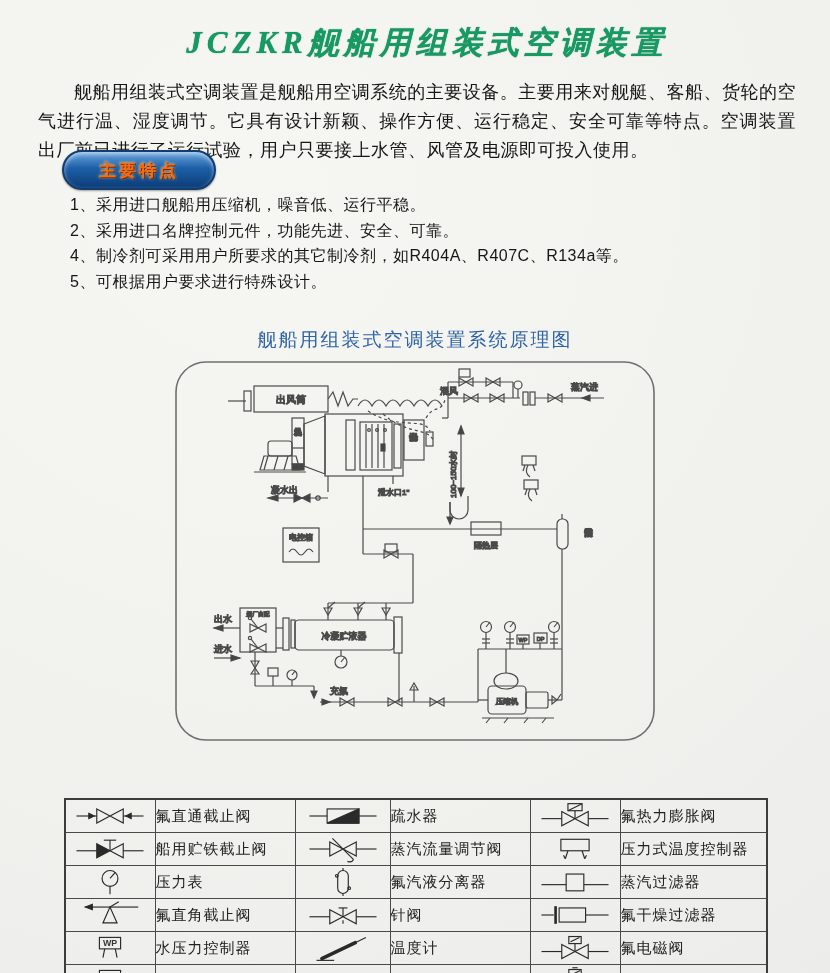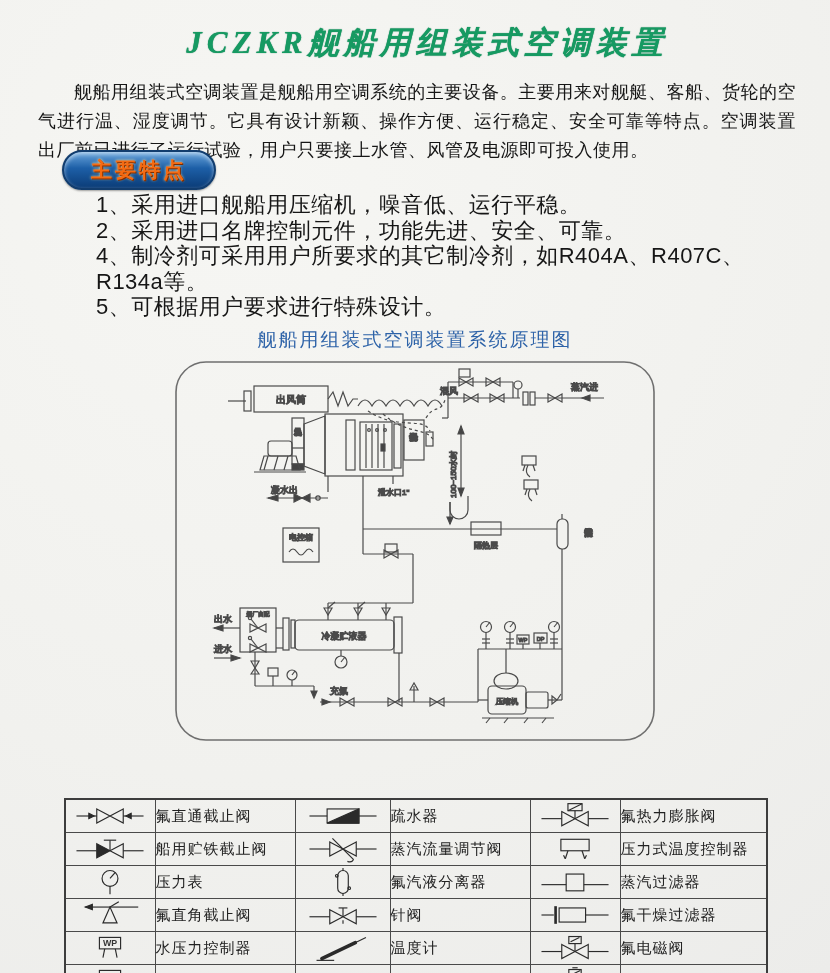--- a/index.html
+++ b/index.html
@@ -9,23 +9,23 @@
   .abs{position:absolute;}
   #main-title{left:0;right:0;top:22px;text-align:center;color:#169a62;
       font-family:"Liberation Serif","DejaVu Serif",serif;font-weight:bold;font-style:italic;
       font-size:31px;letter-spacing:5px;text-shadow:0 0 1px #0e7a4e;padding-left:24px;}
   #intro{left:38px;top:78px;width:758px;font-size:18px;line-height:1.6;color:#161616;
       text-align:justify;text-indent:2em;letter-spacing:.5px;}
   #features-badge{left:62px;top:150px;width:150px;height:36px;border-radius:20px;
       background:linear-gradient(180deg,#6aa6dd 0%,#1d5fa7 45%,#0b3c77 100%);
       border:2px solid #123d6e;box-shadow:inset 0 2px 4px rgba(255,255,255,.55),0 1px 2px rgba(0,0,0,.35);
       display:flex;align-items:center;justify-content:center;}
-  #features-badge span{color:#f46a12;font-weight:bold;font-size:21px;letter-spacing:3px;
+  #features-badge span{color:#f46a12;font-weight:bold;font-size:17px;letter-spacing:3px;
       text-shadow:1px 1px 0 #7c2c00,0 0 3px #ffe9a0;}
-  #features{left:96px;top:192px;width:710px;font-size:22px;color:#161616;letter-spacing:.5px;}
+  #features{left:70px;top:192px;width:710px;font-size:16px;color:#161616;letter-spacing:.5px;}
   #features .feat{line-height:25.5px;margin-bottom:0;}
   #diagram-title{left:0;right:0;top:327px;text-align:center;color:#2e63a8;font-weight:normal;
       font-size:19px;letter-spacing:2px;}
   #schematic{left:168px;top:356px;}
   svg text{font-family:"Liberation Sans","DejaVu Sans",sans-serif;fill:#333;}
   .vtext{writing-mode:vertical-rl;text-orientation:upright;}
   #legend-wrap{left:64px;top:766px;}
   table.legend{border-collapse:collapse;table-layout:fixed;width:702px;background:transparent;}
   table.legend td{border:1px solid #4a4a4a;height:32px;padding:0;}
   table.legend{border:2px solid #3d3d3d;margin-top:32px;}

